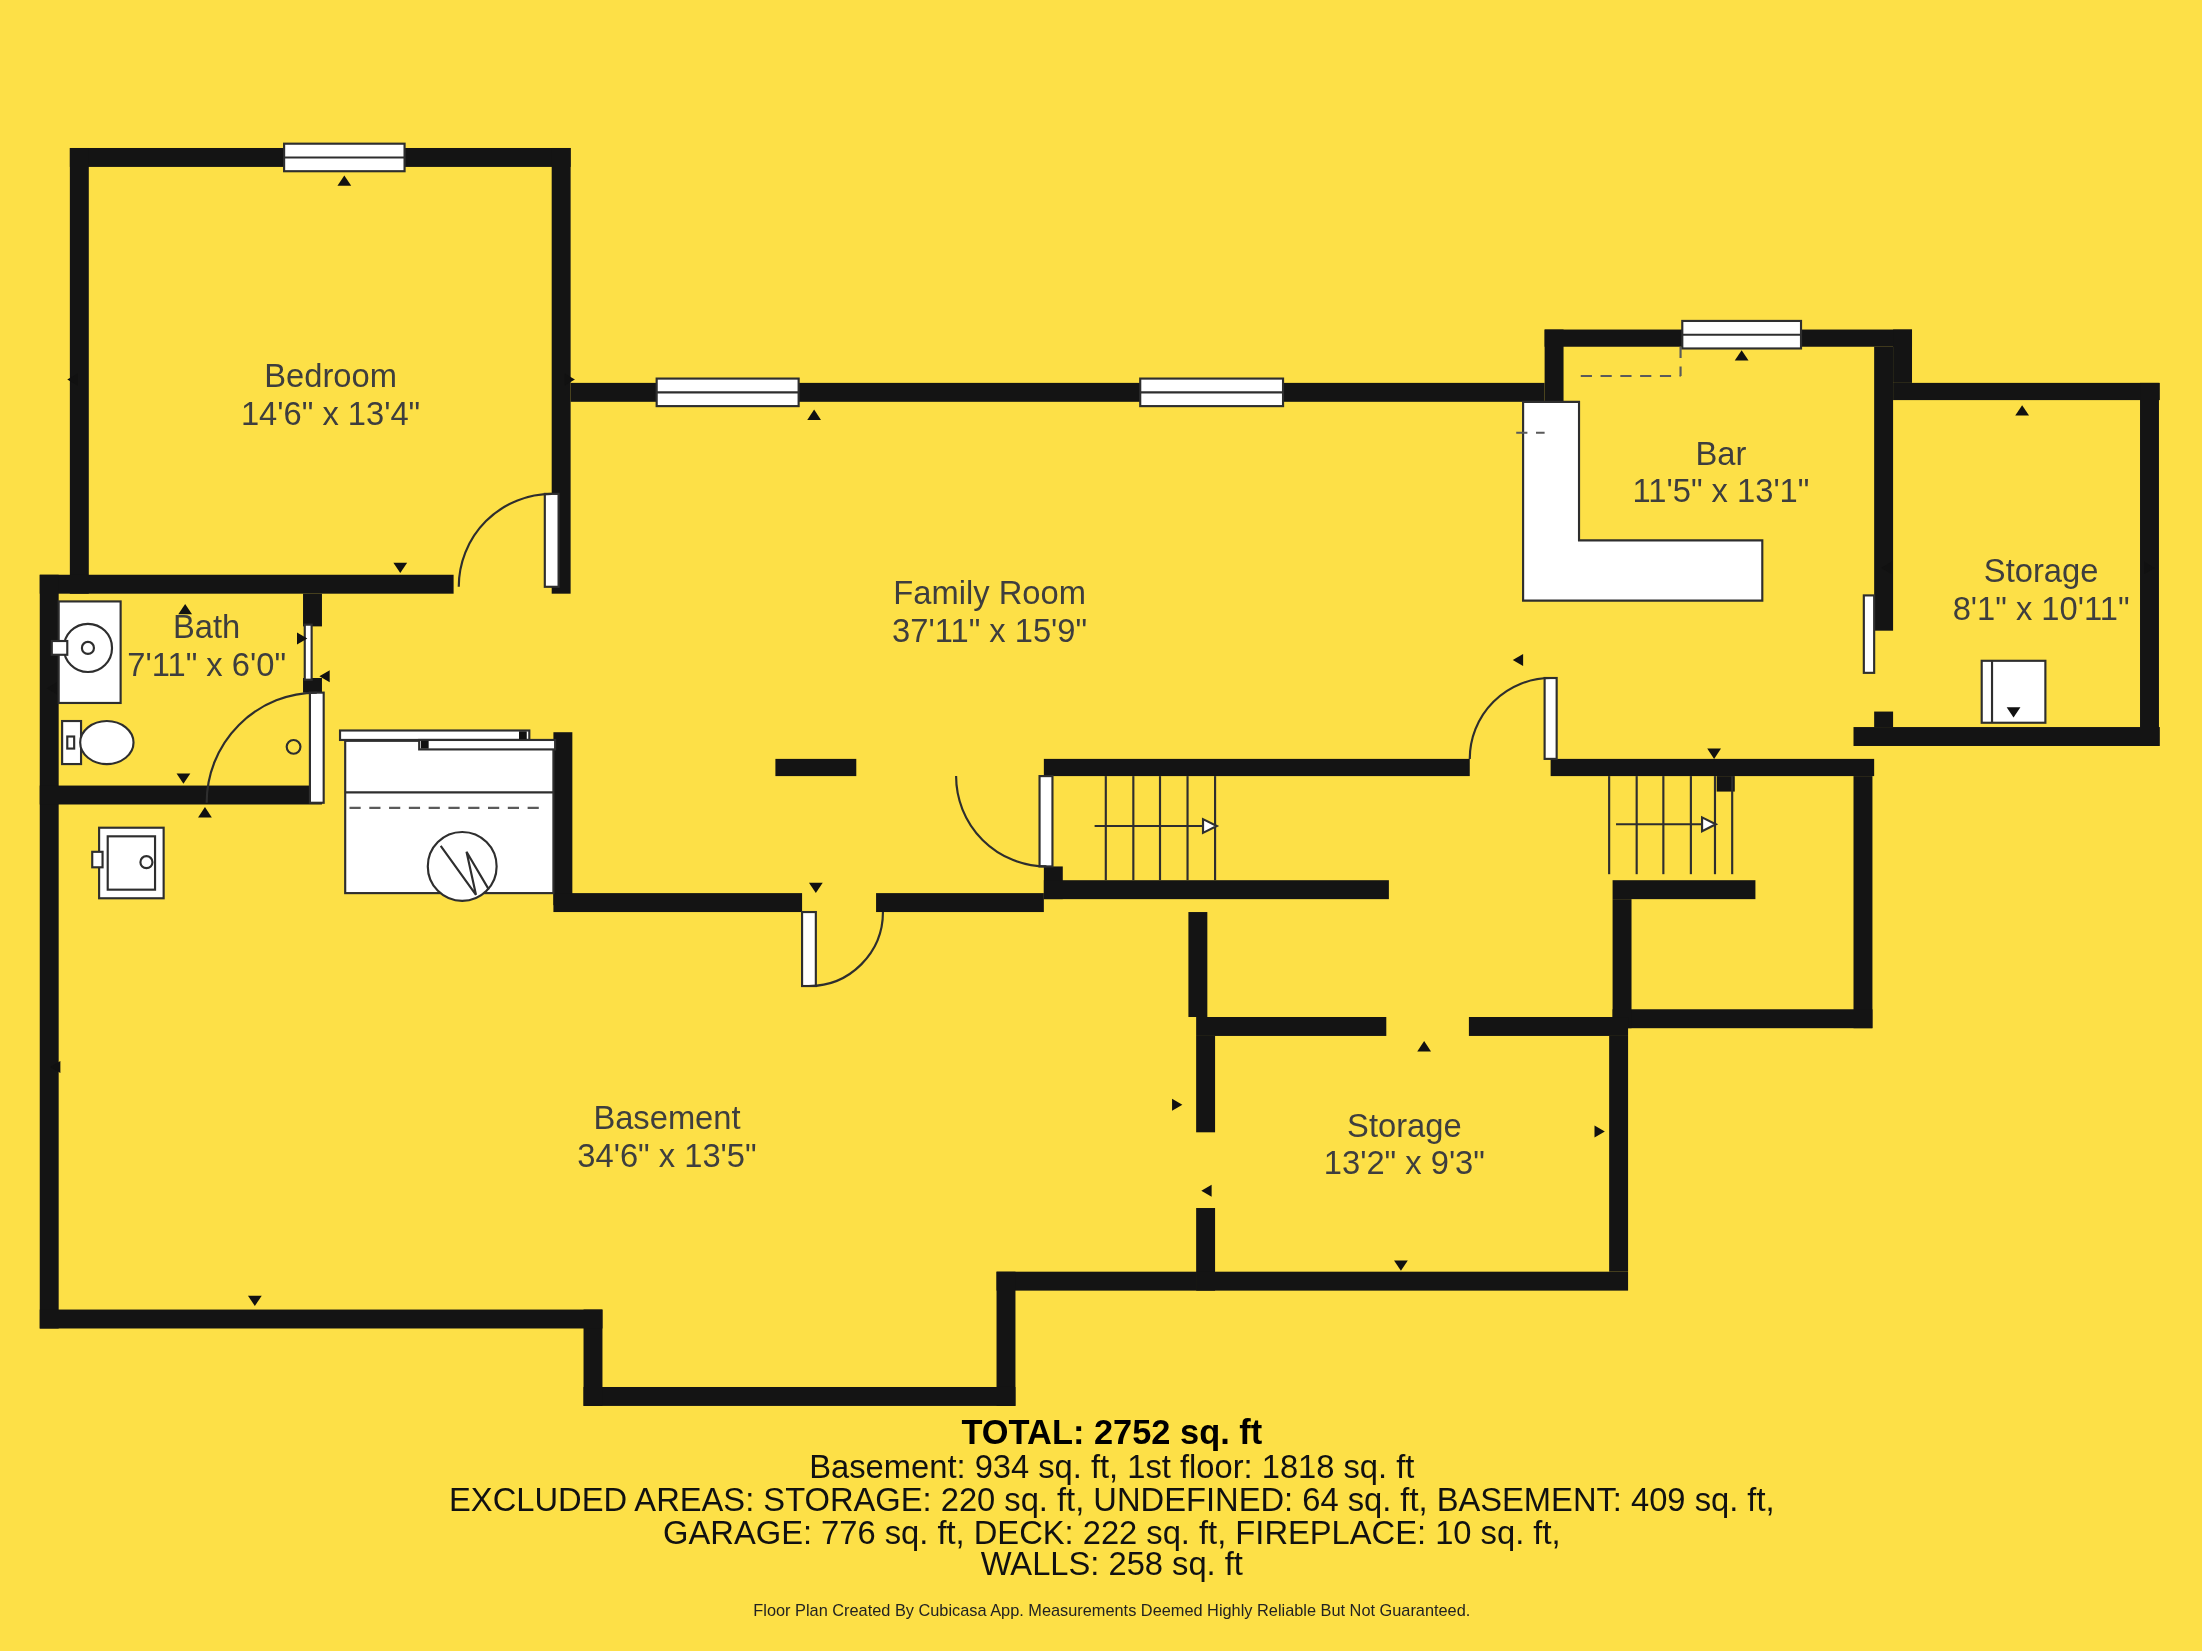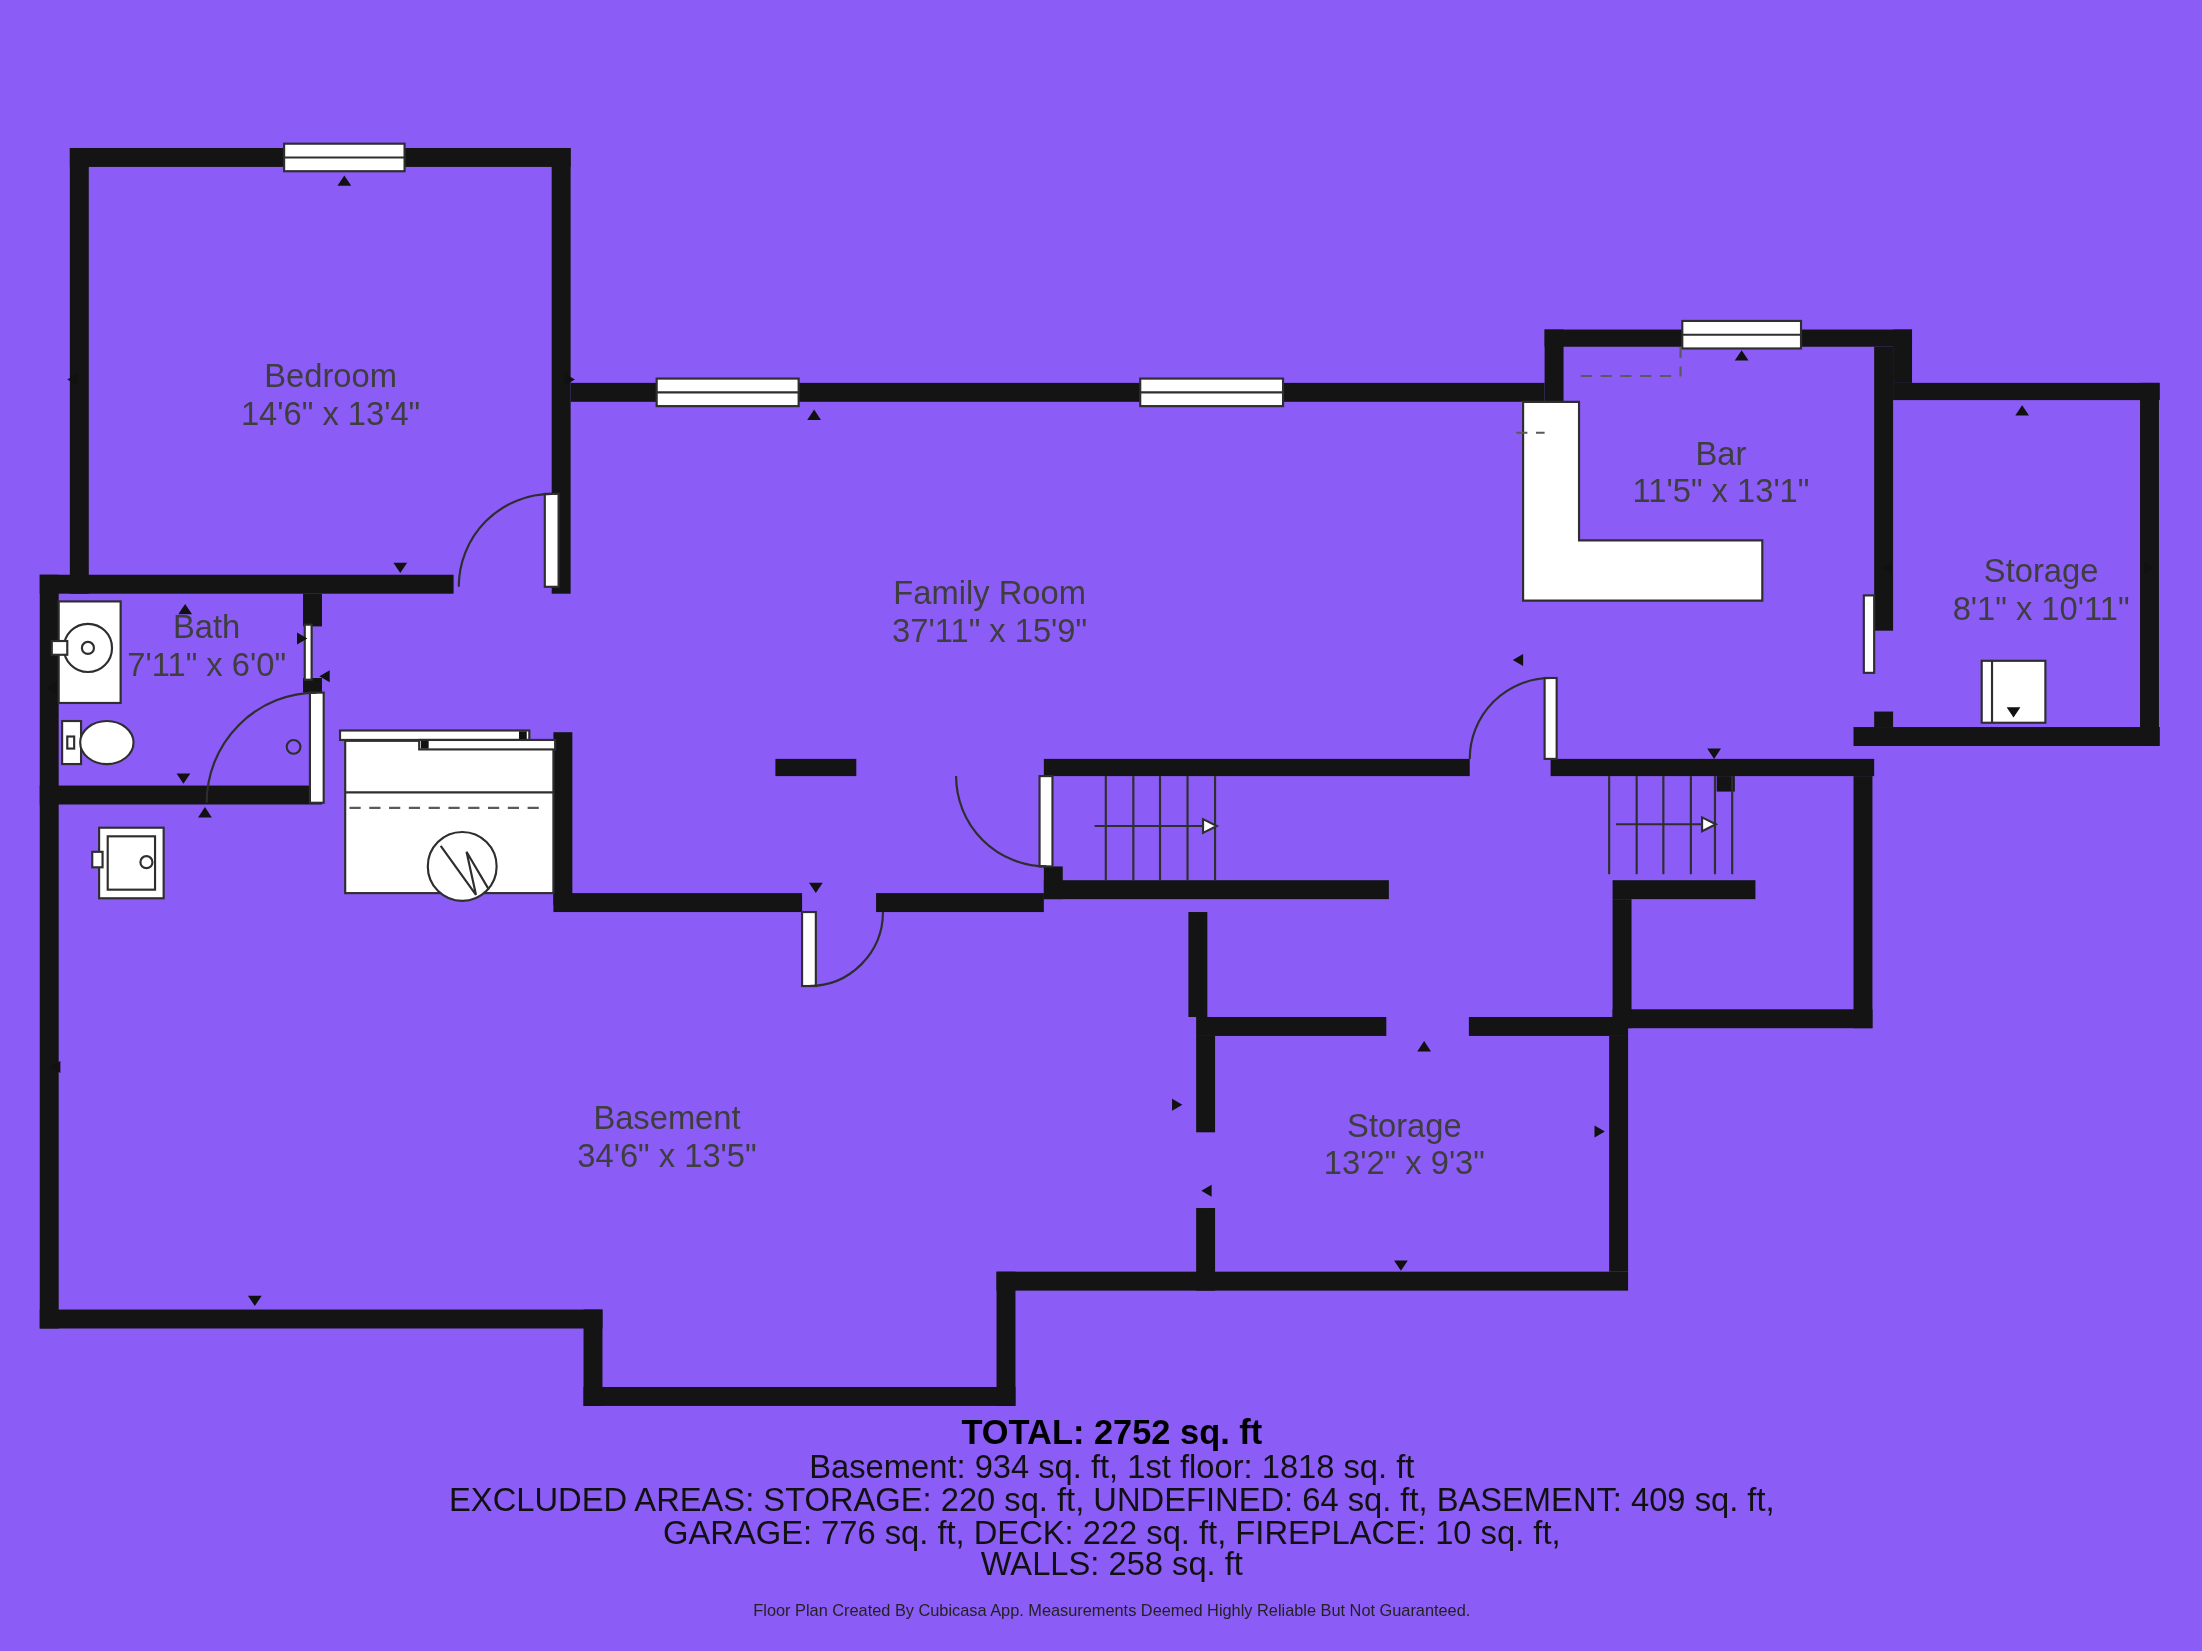--- a/index.html
+++ b/index.html
@@ -1,20 +1,20 @@
 <!DOCTYPE html>
 <html style="font-size:13.8px"><head>
 <meta charset="utf-8">
 <style>
   html, body { margin: 0; padding: 0; background: #ffffff; }
   .stage {
     position: relative;
     width: 2203px;
     height: 1652px;
-    background: #8b5cf6;
+    background: #fde047;
     font-family: "Liberation Sans", "DejaVu Sans", sans-serif;
     overflow: hidden;
   }
   svg { display: block; width: 100%; height: 100%; }
   .wall { fill: #141414; stroke: none; }
   .thin { fill: #ffffff; stroke: #2e2e2e; stroke-width: 2.5; }
   .thinline { stroke: #2e2e2e; stroke-width: 2.5; fill: none; }
   .arc { stroke: #2e2e2e; stroke-width: 2.5; fill: none; }
   .dash { stroke: #5a5a5a; stroke-width: 2.5; fill: none; stroke-dasharray: 13 10; }
   .marker { fill: #111111; stroke: none; }

